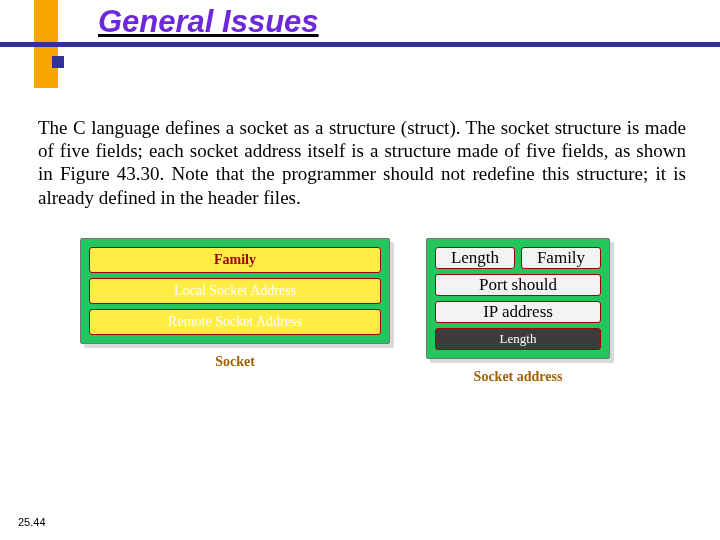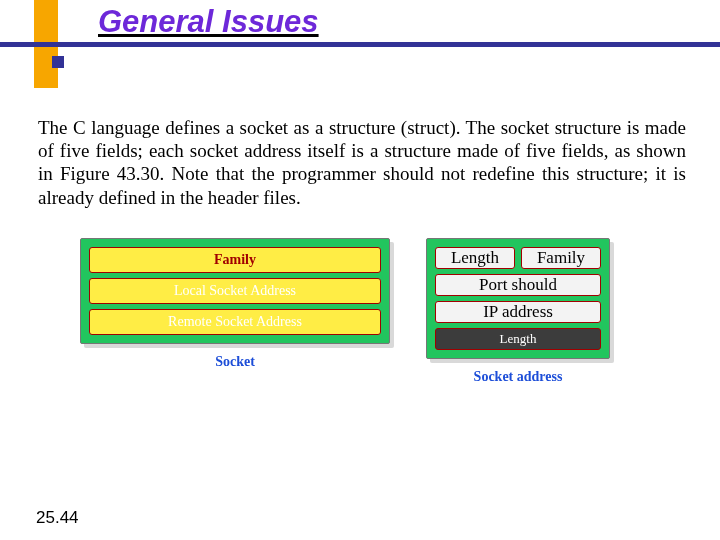--- a/index.html
+++ b/index.html
@@ -46,25 +46,25 @@
     border: 1.5px solid #a00000; border-radius: 3px;
     text-align: center; font-family: 'Times New Roman', serif;
     display: flex; align-items: center; justify-content: center;
     padding: 3px 0;
   }
   .yellow-red  { background: #ffed45; color: #a00000; font-weight: bold; font-size: 14px; height: 26px; }
   .yellow-white{ background: #ffed45; color: #fff; font-size: 14px; height: 26px; }
   .gray-norm   { background: #f3f3f3; color: #000; font-size: 17px; height: 22px; }
   .dark-white  { background: #3c3c3c; color: #fff; font-size: 13px; height: 22px; }
 
-  .caption { text-align: left; margin-top: 10px; font-weight: bold; color: #1d4ed8; font-size: 14px; }
+  .caption { text-align: left; margin-top: 10px; font-weight: bold; color: #a16207; font-size: 14px; }
 
   .col { display: flex; flex-direction: column; align-items: center; }
 
-  .slide-num { position: absolute; left: 36px; bottom: 12px; font-size: 17px; font-family: Arial, sans-serif; color: #000; }
+  .slide-num { position: absolute; left: 18px; bottom: 12px; font-size: 11px; font-family: Arial, sans-serif; color: #000; }
 </style>
 </head>
 <body>
 
 <div class="slide">
 
   <div class="deco-vert"></div>
   <div class="deco-hor"></div>
   <div class="deco-sq"></div>
 

